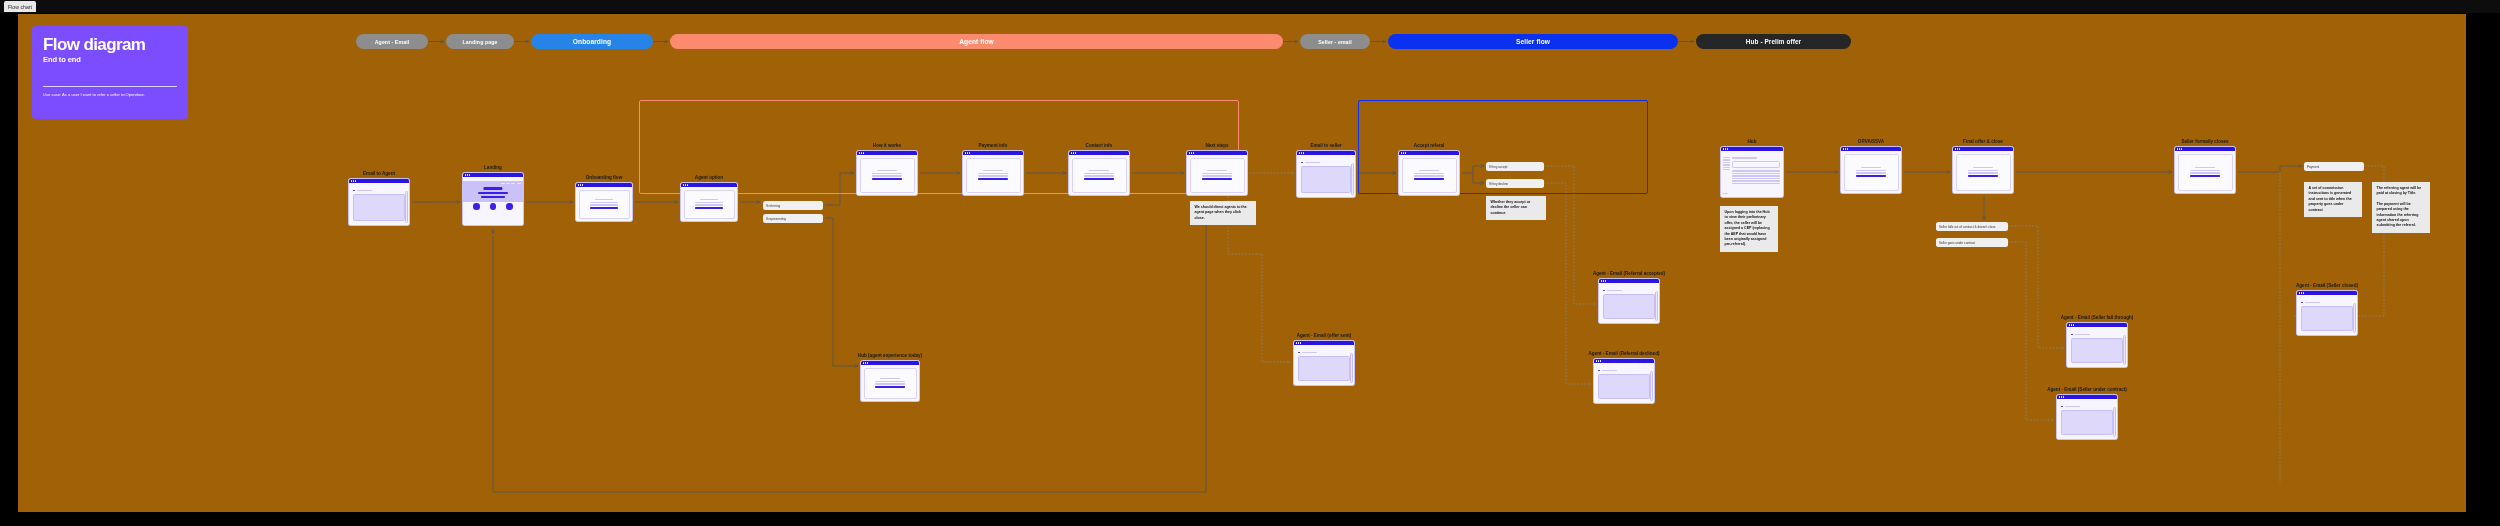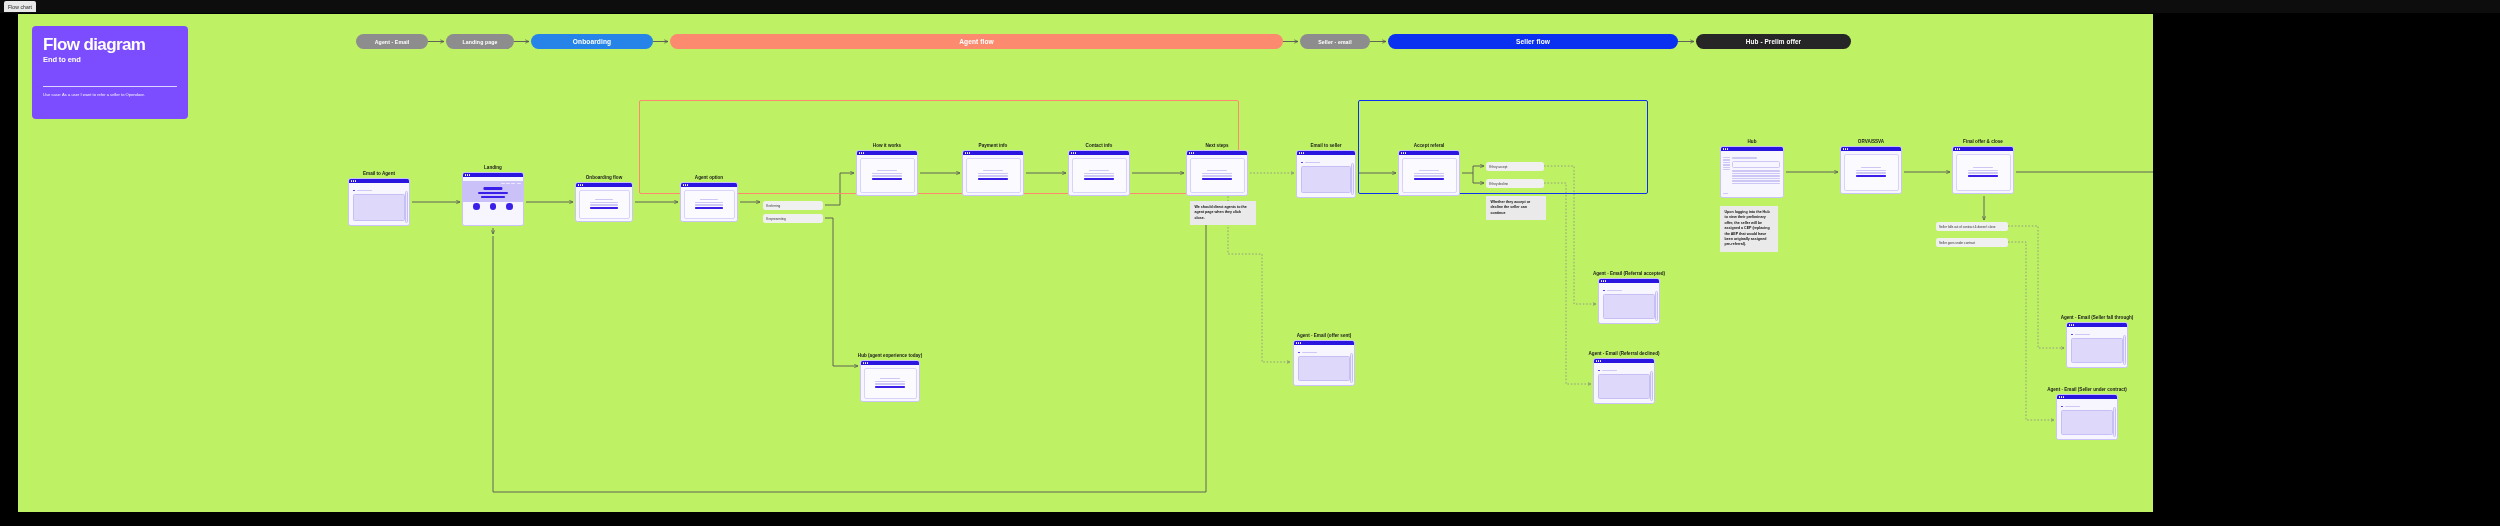--- a/index.html
+++ b/index.html
@@ -6,22 +6,22 @@
   html,body { width:2500px; height:526px; overflow:hidden; background:#000; }
   body { font-family:"Liberation Sans", sans-serif; }
 
   
   #app { position:relative; width:2500px; height:526px; background:#000; }
   #tabstrip { position:absolute; left:0; top:0; width:2500px; height:13px; background:#0d0d0d; }
   #tab { position:absolute; left:4px; top:1px; height:11px; padding:0 4px;
          background:#e9e9ea; border-radius:2px 2px 0 0; display:flex; align-items:center;
          font-size:5px; color:#222; white-space:nowrap; letter-spacing:.1px; }
 
-  #canvas { position:absolute; left:18px; top:14px; width:2135px; height:498px;
-            background:#bef264; overflow:hidden; }
+  #canvas { position:absolute; left:18px; top:14px; width:2448px; height:498px;
+            background:#a16207; overflow:hidden; }
   #stage { position:absolute; left:0; top:0; width:2464px; height:498px; }
 
   svg.wires { position:absolute; left:0; top:0; width:2464px; height:498px;
               pointer-events:none; overflow:visible; }
 
   
   #titlecard { position:absolute; left:14px; top:12px; width:156px; height:93px;
                background:#7c4dff; border-radius:4px; color:#fff; padding:10px 11px; }
   #titlecard h1 { font-size:17px; font-weight:800; letter-spacing:-0.6px; line-height:1.02; }
   #titlecard h2 { font-size:7.5px; font-weight:700; margin-top:2px; letter-spacing:-0.1px; }

